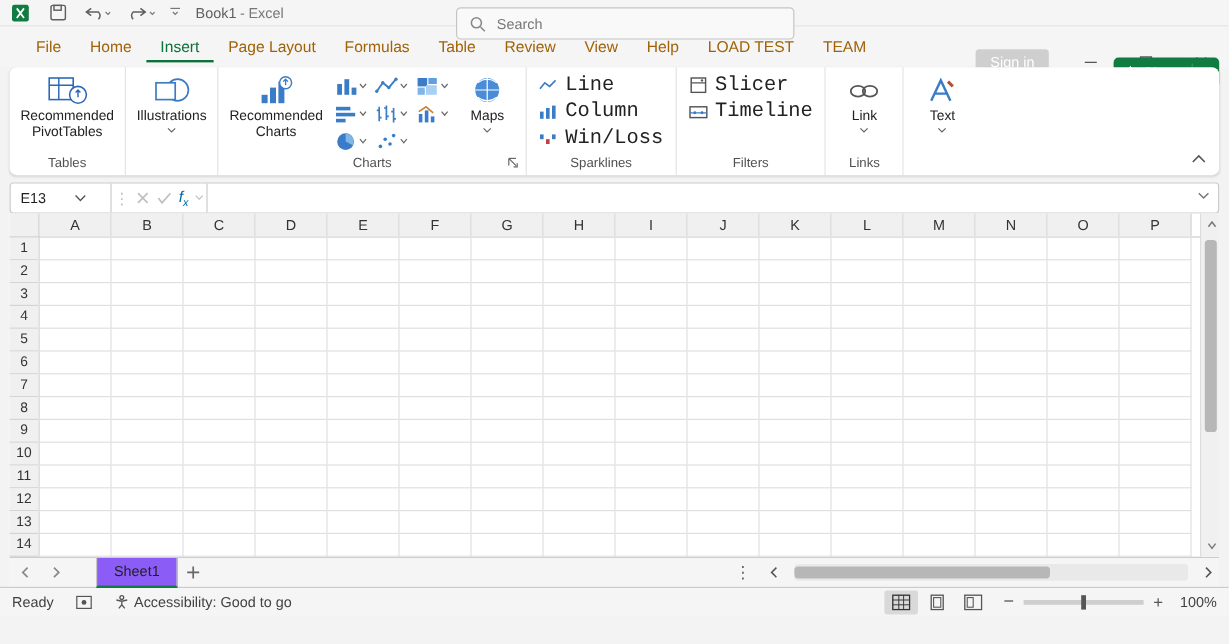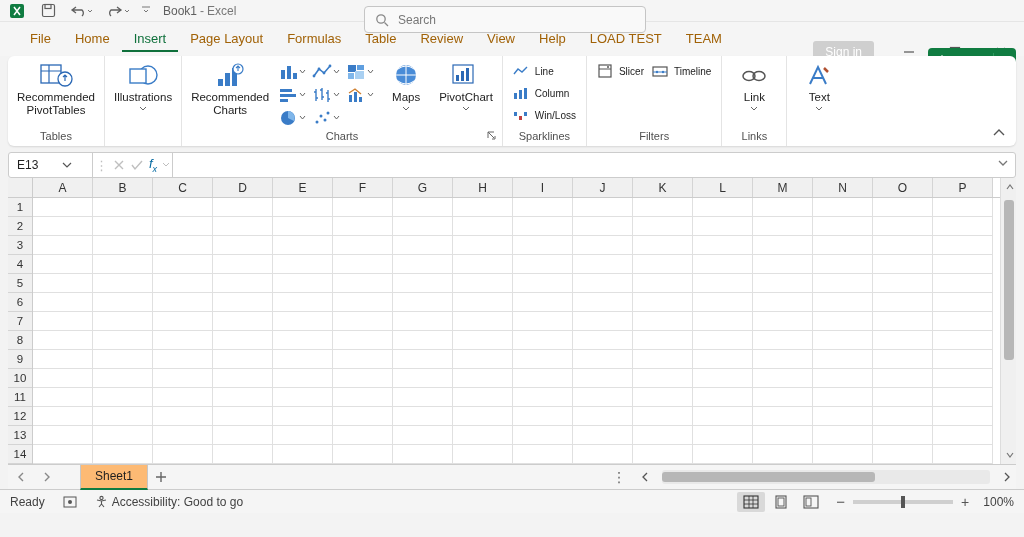--- a/index.html
+++ b/index.html
@@ -8,21 +8,21 @@
     color:#1f1f1f; background:#f3f3f3; overflow:hidden;
     -webkit-font-smoothing:antialiased; }
   svg { display:block; }
 
   
   .titlebar { height:22px; background:#f5f5f5; display:flex; align-items:center;
     border-bottom:1px solid #e5e5e5; position:relative;}
   .tb-left { display:flex; align-items:center; gap:3px; padding-left:6px; }
   .tb-icon { width:26px; height:26px; display:flex; align-items:center; justify-content:center; border-radius:3px;}
   .tb-doc-title { font-size:12px; color:#5f5f5f; margin-left:6px; display:flex; gap:3px;}
-  .tb-search { position:absolute; left:364px; top:6px; width:282px; height:27px;
+  .tb-search { position:absolute; left:380px; top:6px; width:282px; height:27px;
     border:1px solid #c5c5c5; border-radius:4px; display:flex; align-items:center;
     gap:9px; padding-left:10px; color:#777; background:#f9f9f9;}
   .tb-right { position:absolute; right:0; top:0; display:flex; align-items:center; height:40px;margin-top:32px; }
   .sign-in { background:#cfcfcf; color:#fff; font-size:12px; height:22px;
     padding:0 12px; border-radius:3px; display:flex; align-items:center; margin-right:12px;}
   .win-btn { width:46px; height:40px; display:flex; align-items:center; justify-content:center; color:#555;}
   .win-btn svg { width:12px; height:12px; }
 
   
   .menurow { height:34px; display:flex; align-items:center; padding-left:18px; gap:0; background:#f5f5f5;}
@@ -41,21 +41,21 @@
   .group.noline { border-right:none; }
   .group-top { flex:1; display:flex; align-items:flex-start; gap:4px; padding-top:2px;}
   .group-label { font-size:11px; color:#505050; height:16px; display:flex; align-items:center;}
   .big { display:flex; flex-direction:column; align-items:center; min-width:52px; padding:2px 3px 0; }
   .big .bi { width:34px; height:28px; display:flex; align-items:center; justify-content:center; }
   .big .bl { font-size:11.5px; text-align:center; line-height:1.12; margin-top:1px; color:#222;}
   .chev { width:10px; height:6px; margin-top:2px;}
   .small-cell { width:30px; height:22px; display:flex; align-items:center; justify-content:center;
     border-radius:2px;}
   .spark-row { display:flex; align-items:center; height:22px; gap:6px; padding:0 4px;}
-  .spark-row .txt { font-size:10px; color:#222;}
+  .spark-row .txt { font-size:17px; color:#222;font-family:Liberation Mono, monospace;}
   .grid-col { display:grid; grid-template-columns:repeat(3,32px); grid-template-rows:repeat(3,22px);
      gap:1px 2px; }
   .dlg-launch { position:absolute; width:11px; height:11px; }
   .ribbon-chevron { position:absolute; right:10px; bottom:8px; }
 
   
   .fmlbar { height:26px; background:#fff; margin:6px 8px 0; display:flex; align-items:center;
     border:1px solid #ccc; border-radius:3px;}
   .name-box { width:84px; height:100%; border-right:1px solid #ccc;
     display:flex; align-items:center; padding:0 20px 0 8px; justify-content:space-between;
@@ -79,21 +79,21 @@
   .cell { flex:0 0 60px; border-right:1px solid #e0e0e0; border-bottom:1px solid #e0e0e0;}
   .vscroll { width:16px; background:#f0f0f0; position:relative;
     display:flex; flex-direction:column; border-left:1px solid #ddd;}
   .vthumb { background:#b7b7b7; border-radius:3px; width:10px; margin:0 auto;}
 
   
   .tabstrip { height:25px; background:#f5f5f5; display:flex; align-items:center;
     border-top:1px solid #ccc; margin:0 8px;}
   .nav-btn { width:26px; height:25px; display:flex; align-items:center; justify-content:center; color:#777;}
   .sheet-tab { height:25px; padding:0 14px; display:flex; align-items:center;
-    border:1px solid #c6c6c6; border-top:none; background:#fdba74; font-size:12px;
+    border:1px solid #c6c6c6; border-top:none; background:#8b5cf6; font-size:12px;
     border-bottom:2px solid #107c41;}
   .hscroll { flex:1; display:flex; align-items:center; gap:6px; margin-left:auto; }
   .hs-arrow{ width:18px; height:18px; display:flex; align-items:center; justify-content:center;}
   .hs-track { flex:1; height:14px; background:#e9e9e9; border-radius:3px; position:relative; margin:0 2px;}
   .hs-thumb { position:absolute; left:0; top:2px; height:10px; width:65%;
     background:#b7b7b7; border-radius:3px;}
 
   
   .status { height:24px; background:#f5f5f5; border-top:1px solid #ccc;
     display:flex; align-items:center; padding:0 10px; font-size:12px; color:#424242;}
@@ -345,34 +345,20 @@
             <svg width="26" height="26">
               <circle cx="13" cy="12" r="10" fill="#4a8cd7"></circle>
               <path d="M3 12 H23 M13 2 V22 M5 6 Q13 0 21 6 M5 18 Q13 24 21 18" stroke="#fff" stroke-width="1" fill="none"></path>
             </svg>
           </div>
         <div class="bl">Maps</div>
         <svg class="chev">
             <path d="M2 1 L5 4 L8 1" fill="none" stroke="#666" stroke-width="1"></path>
           </svg>
       </div>
-      <div class="big">
-        <div class="bi">
-            <svg width="30" height="26">
-              <rect x="2" y="2" width="20" height="18" fill="none" stroke="#2a68b5" stroke-width="1.2"></rect>
-              <rect x="5" y="12" width="3" height="6" fill="#2a68b5"></rect>
-              <rect x="10" y="8" width="3" height="10" fill="#2a68b5"></rect>
-              <rect x="15" y="5" width="3" height="13" fill="#2a68b5"></rect>
-            </svg>
-          </div>
-        <div class="bl">PivotChart</div>
-        <svg class="chev">
-            <path d="M2 1 L5 4 L8 1" fill="none" stroke="#666" stroke-width="1"></path>
-          </svg>
-      </div>
     </div>
     <div class="group-label">Charts</div>
     <span class="dlg-launch" style="right:4px;bottom:4px">
       <svg width="11" height="11">
           <path d="M1 1 H7 M1 1 V7 M1 1 L7 7 M5 8 L8 8 L8 5" fill="none" stroke="#666" stroke-width="1"></path>
         </svg>
     </span>
   </div>
 
   <div class="group">
@@ -400,21 +386,21 @@
             </svg>
           <span class="txt">Win/Loss</span>
         </div>
       </div>
     </div>
     <div class="group-label">Sparklines</div>
   </div>
 
   <div class="group">
     <div class="group-top">
-      <div style="display:flex;flex-direction:row">
+      <div style="display:flex;flex-direction:column">
         <div class="spark-row">
           <svg width="16" height="14">
               <rect x="2" y="1" width="12" height="12" fill="none" stroke="#555" stroke-width="1.2"></rect>
               <path d="M2 5 H14" stroke="#555"></path>
               <circle cx="11" cy="3" r="1" fill="#555"></circle>
             </svg>
           <span class="txt">Slicer</span>
         </div>
         <div class="spark-row">
           <svg width="16" height="14">

